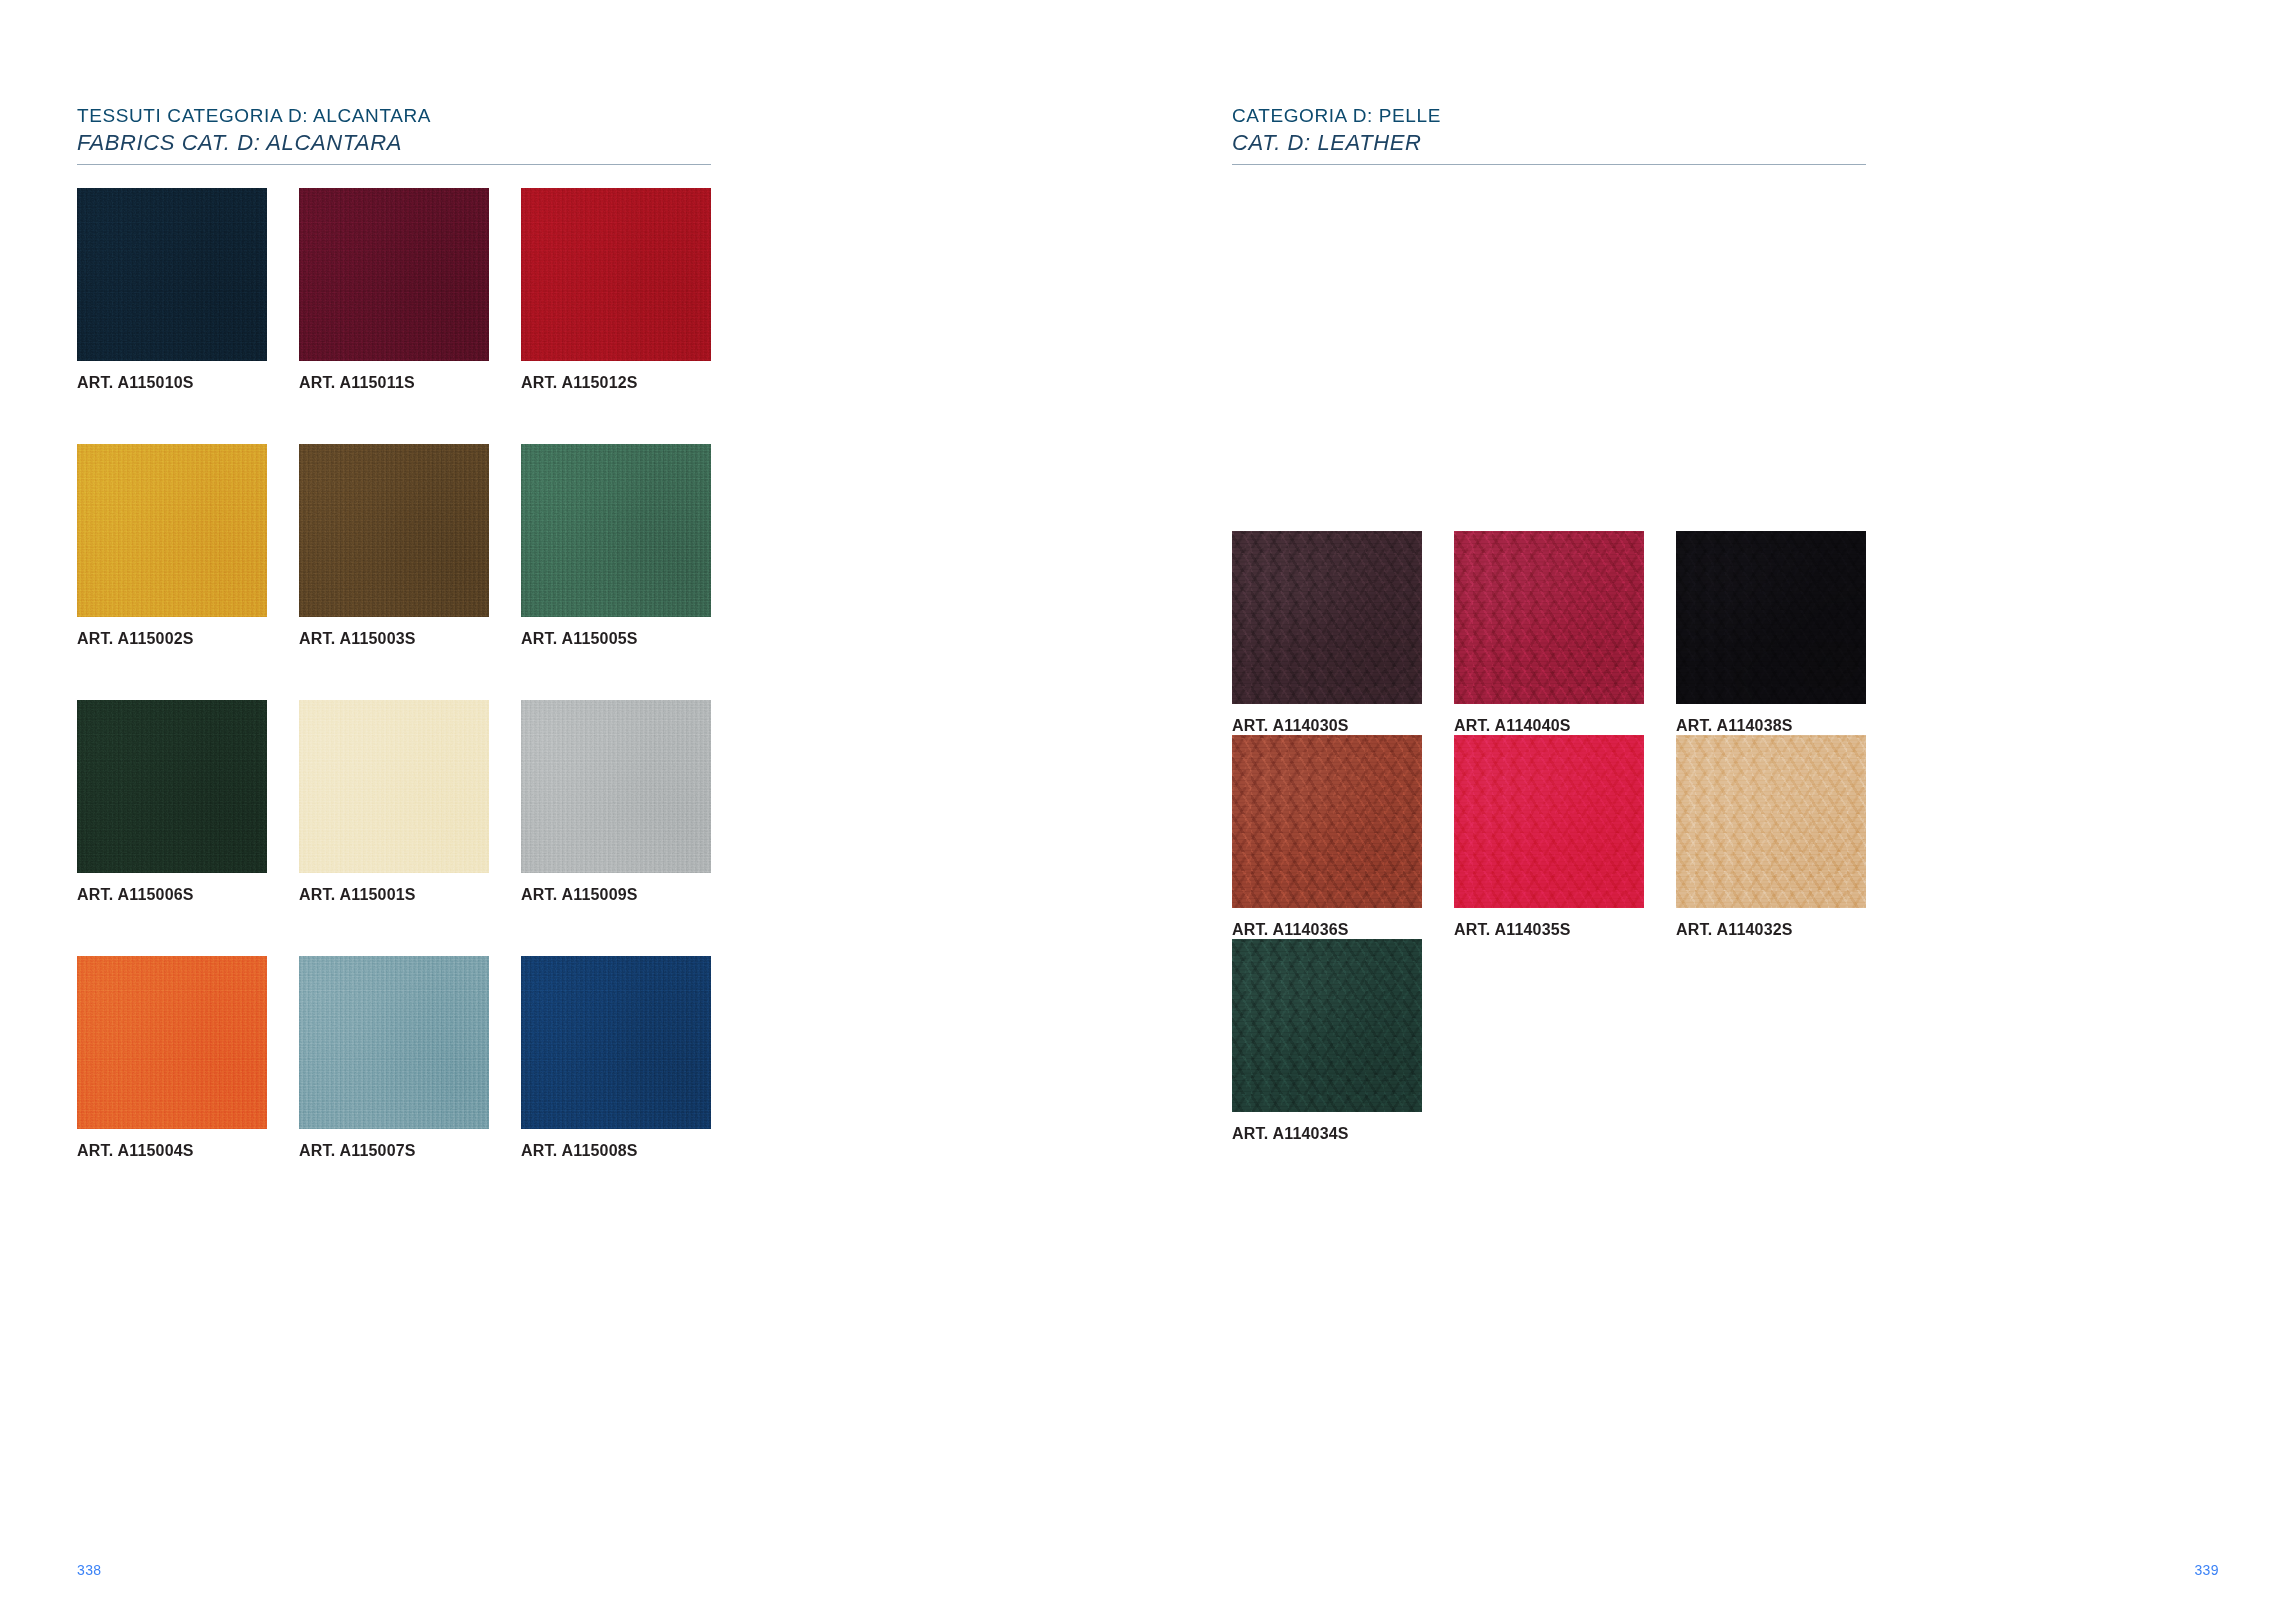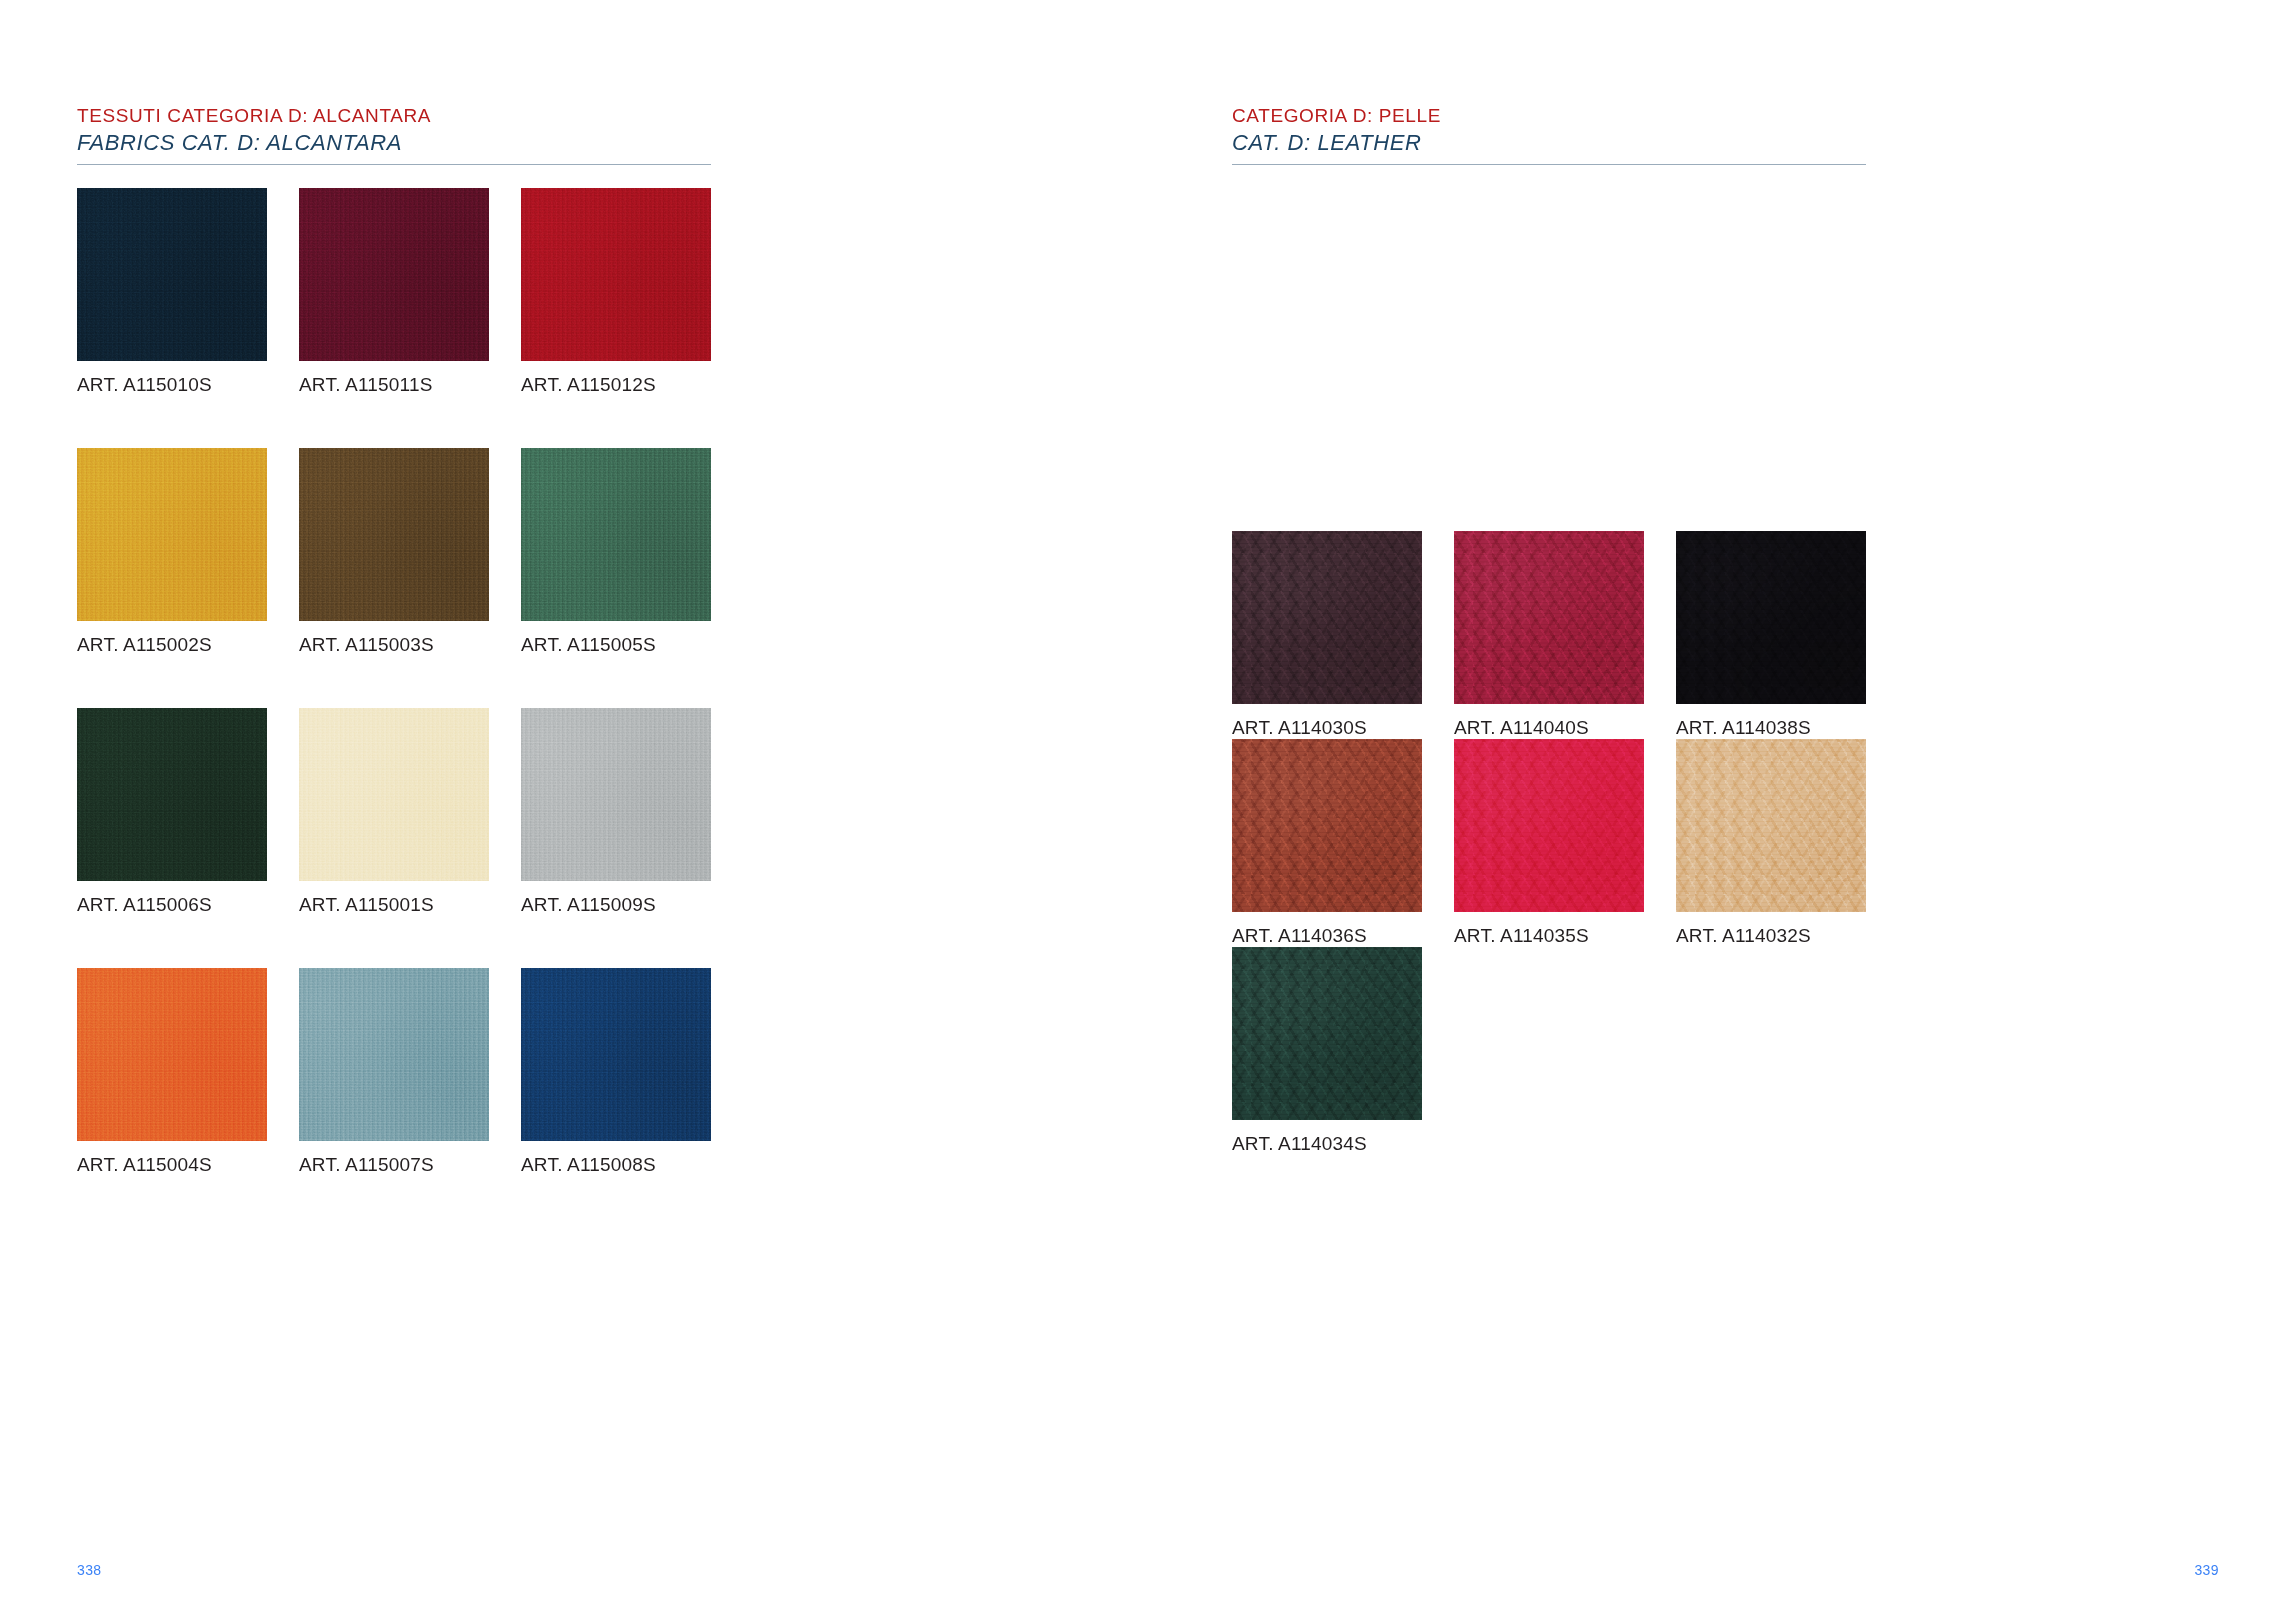--- a/index.html
+++ b/index.html
@@ -33,21 +33,21 @@
   .page-header {
     position: absolute;
     top: 103px;
   }
   .page-left .page-header  { left: 77px;  width: 634px; }
   .page-right .page-header { left: 84px;  width: 634px; }
 
   .header-title {
     font-size: 19px;
     letter-spacing: 0.6px;
-    color: #b91c1c;
+    color: #0c4a6e;
     line-height: 1.32;
     white-space: nowrap;
   }
   .header-subtitle {
     font-size: 22px;
     letter-spacing: 0.6px;
     color: #1d4363;
     font-style: italic;
     line-height: 1.32;
     white-space: nowrap;
@@ -125,24 +125,25 @@
     inset: 0;
     background-image:
       radial-gradient(ellipse at 18% 22%, rgba(255,255,255,0.13), rgba(0,0,0,0) 55%),
       radial-gradient(ellipse at 78% 74%, rgba(0,0,0,0.14), rgba(0,0,0,0) 58%),
       radial-gradient(ellipse at 55% 45%, rgba(255,255,255,0.05), rgba(0,0,0,0) 60%);
     mix-blend-mode: soft-light;
   }
 
   .swatch-label {
     margin-top: 13px;
-    font-size: 19px;
+    font-size: 16px;
     letter-spacing: 0.2px;
     color: #231f20;
     white-space: nowrap;
+    font-weight: bold;
   }
 
   
   .folio {
     position: absolute;
     bottom: 46px;
     font-size: 14px;
     color: #3b82f6;
     letter-spacing: 0.4px;
   }

